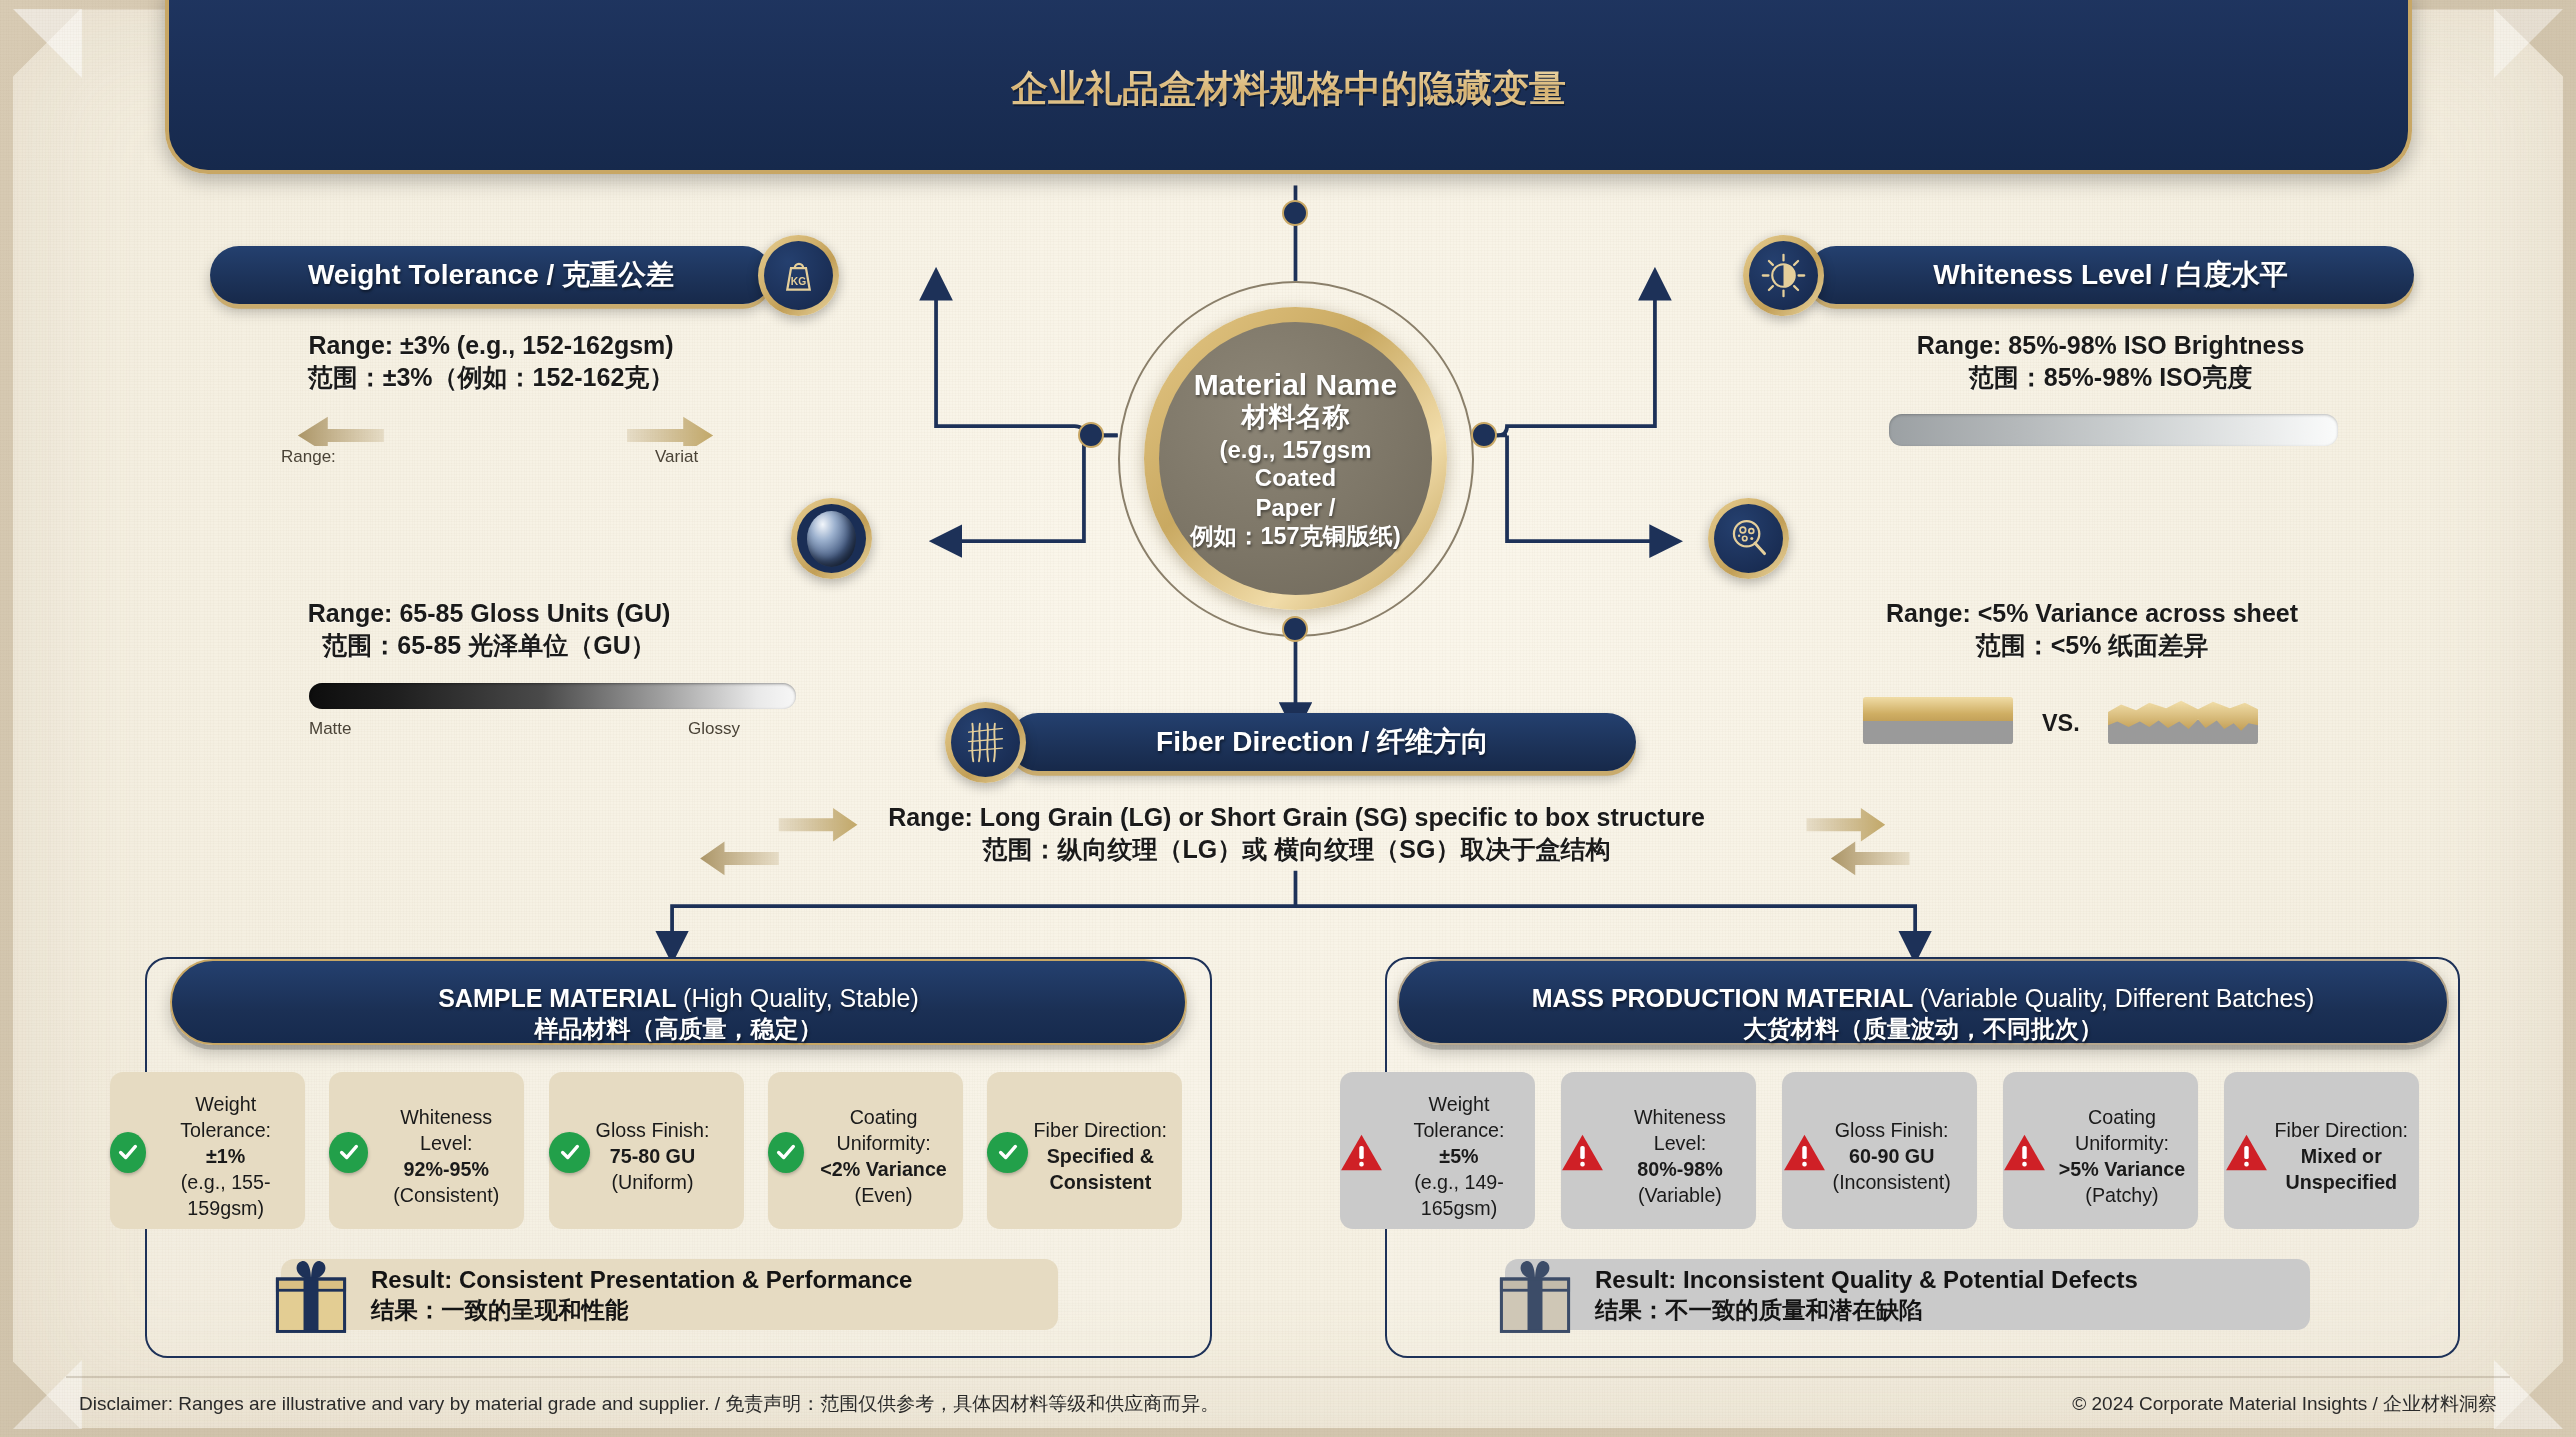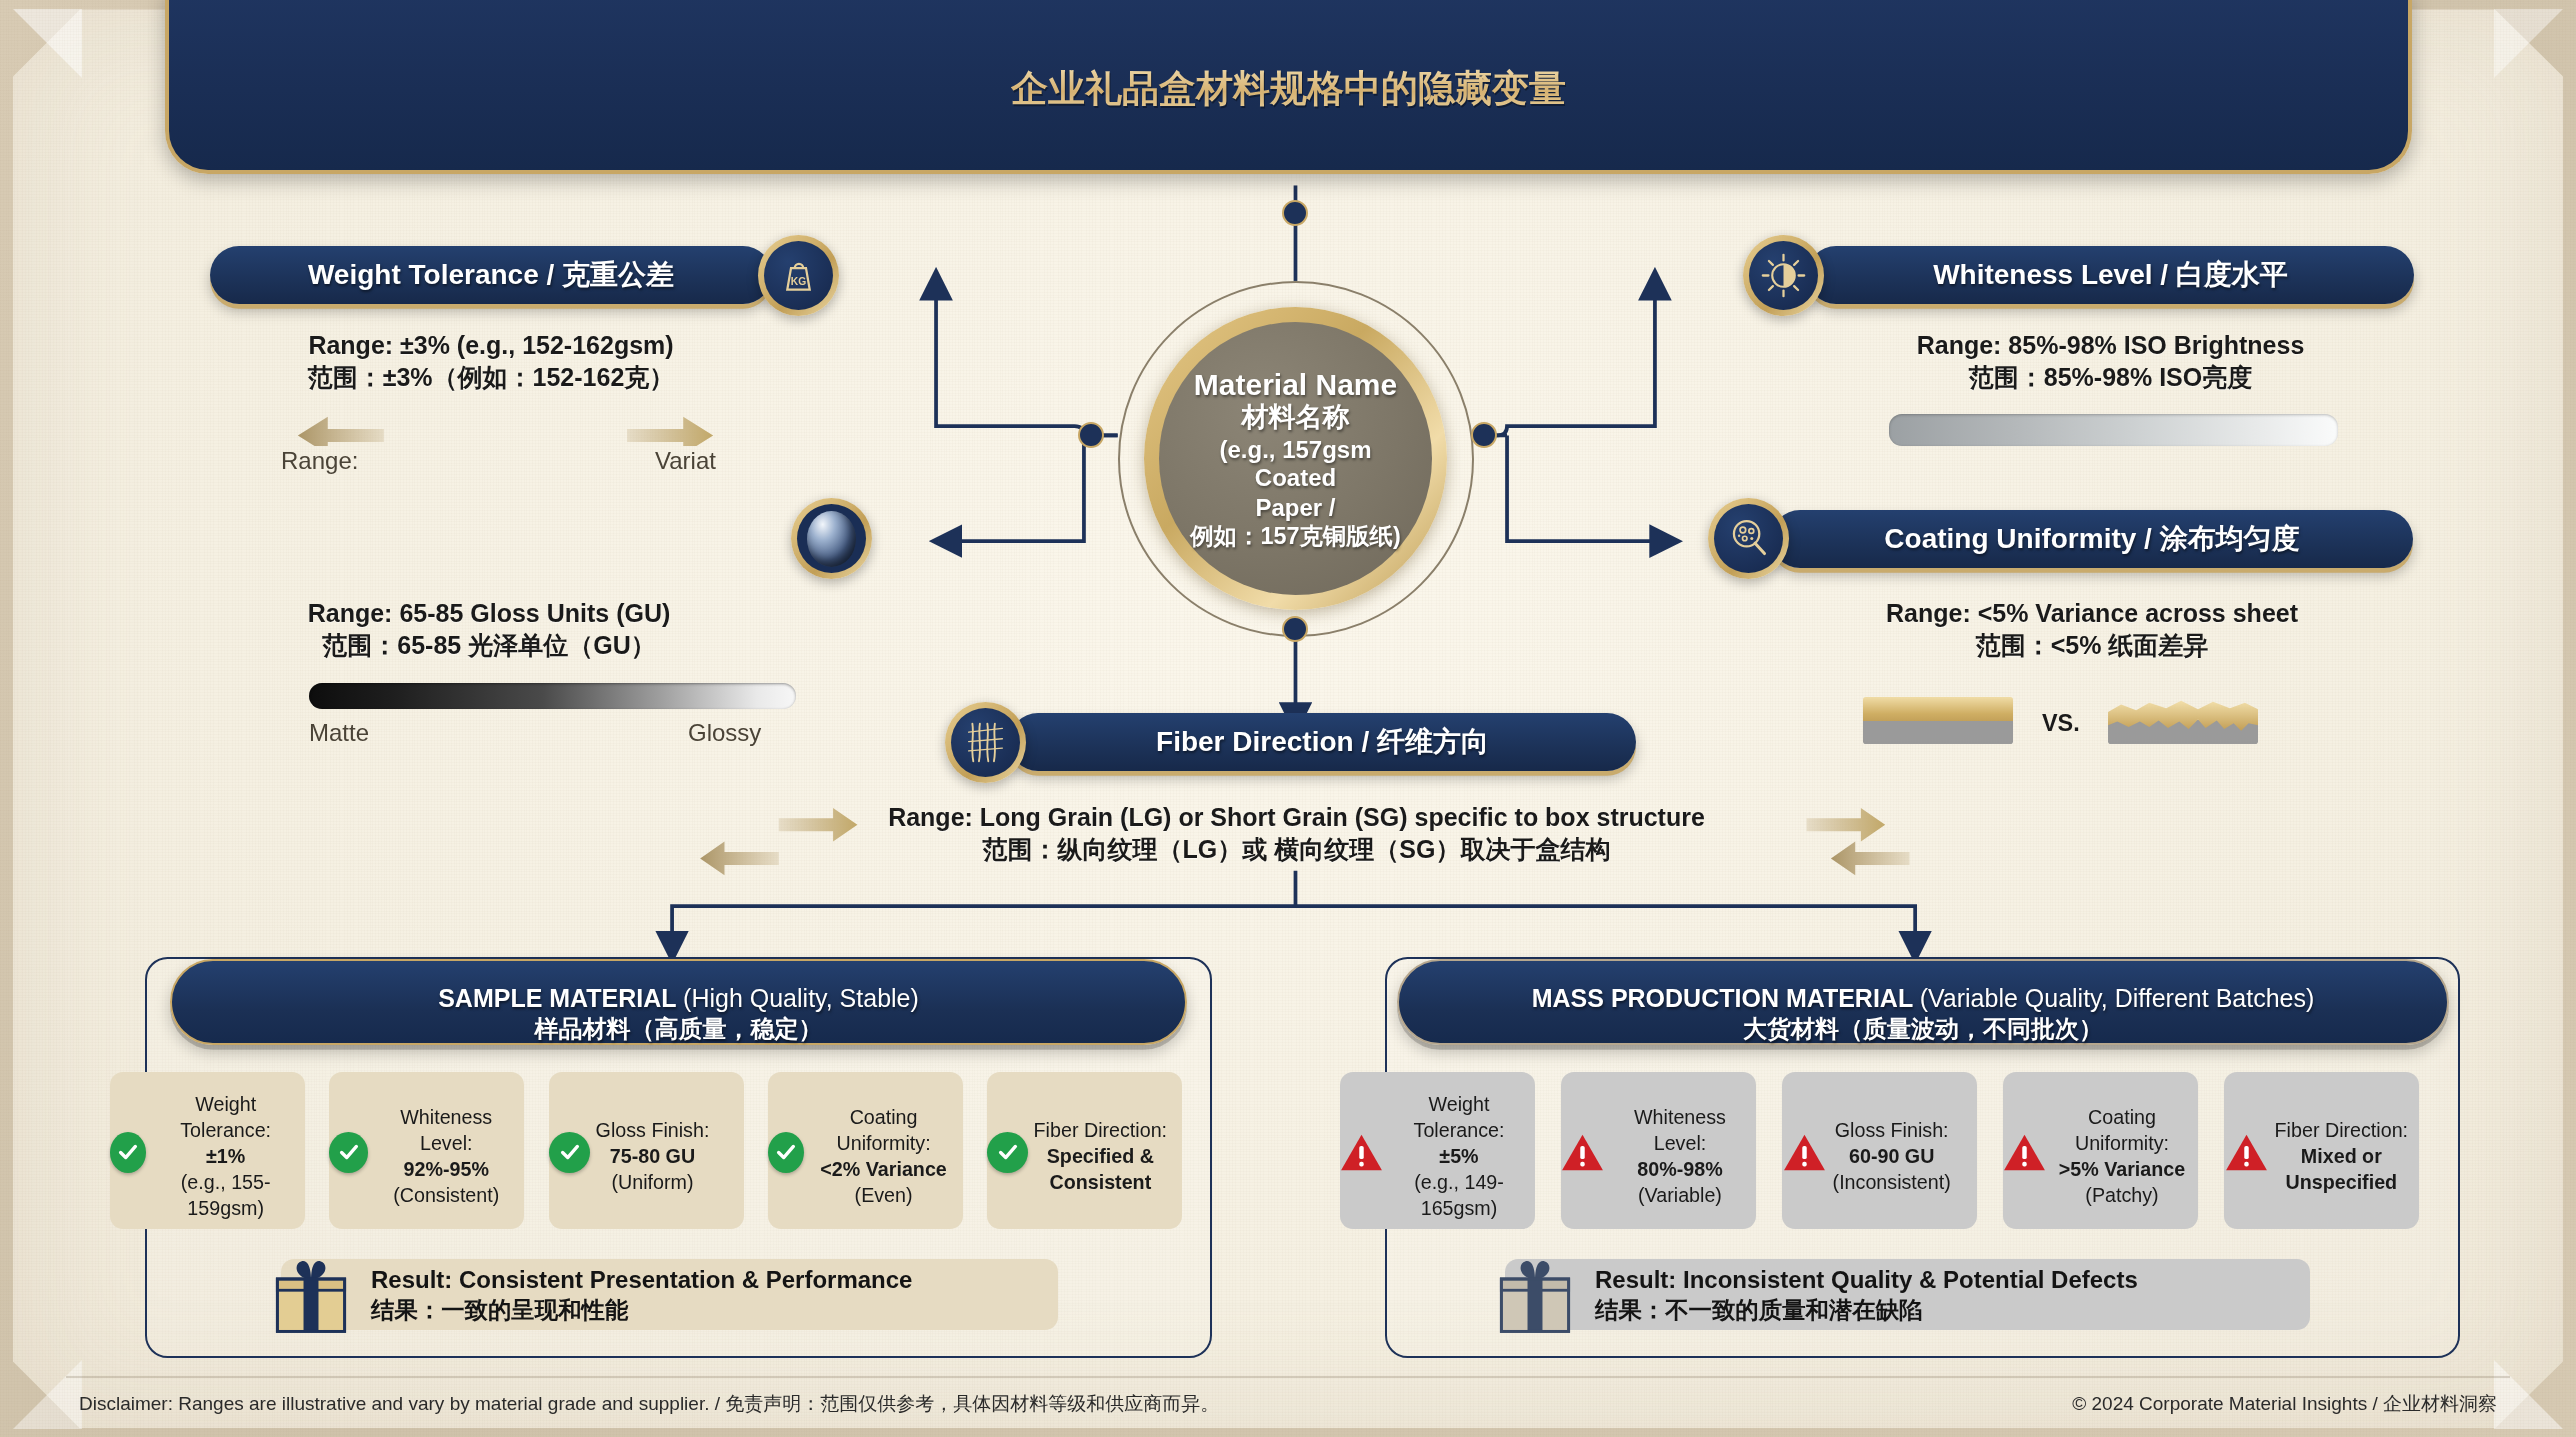--- a/index.html
+++ b/index.html
@@ -156,21 +156,21 @@
     position: absolute;
     text-align: center;
     font-size: 25px; font-weight: bold; color: #1a1a1a;
     line-height: 1.28;
     text-shadow: 0 0.9px 0 rgba(255,255,255,.5);
   }
 
   
   .strip { position: absolute; border-radius: 13px; height: 26px; }
   .strip-label {
-    position: absolute; font-size: 24px; color: #4a4337; font-weight: normal;
+    position: absolute; font-size: 17px; color: #4a4337; font-weight: normal;
   }
 
   
   .coat { position: absolute; width: 150px; height: 47px; border-radius: 2.8px; overflow:hidden; }
   .coat .base { position:absolute; left:0; right:0; bottom:0; height: 24px; background:#9a9a9a; }
 
   
   .panel {
     position: absolute;
     border-radius: 22.5px;
@@ -376,23 +376,20 @@
         <circle cx="23" cy="20" r="13.5" fill="none" stroke="#e5cf9b" stroke-width="2.4"></circle>
         <line x1="32" y1="30" x2="42" y2="41" stroke="#e5cf9b" stroke-width="3.2" stroke-linecap="round"></line>
         <circle cx="19" cy="16" r="3" fill="none" stroke="#e5cf9b" stroke-width="1.8"></circle>
         <circle cx="28" cy="17" r="2.6" fill="none" stroke="#e5cf9b" stroke-width="1.8"></circle>
         <circle cx="21" cy="25" r="2.4" fill="none" stroke="#e5cf9b" stroke-width="1.8"></circle>
         <circle cx="28.5" cy="25" r="1.6" fill="#e5cf9b"></circle>
         <circle cx="15" cy="22" r="1.3" fill="#e5cf9b"></circle>
       </svg>
     </div>
   </div>
-  <div class="pill" style="left:1771px; top:510px; width:642px;">
-    <span>Coating Uniformity / 涂布均匀度</span>
-  </div>
   <div class="desc" style="left:1771px; top:597px; width:642px;">
     <div>Range: &lt;5% Variance across sheet</div>
     <div>范围：&lt;5% 纸面差异</div>
   </div>
   <div class="coat" style="left:1863px; top:697px;">
     <div class="base"></div>
     <div style="position:absolute;left:0;right:0;top:0;height:24px;
        background:linear-gradient(180deg,#f0dca6,#cfae63 70%,#c3a159);"></div>
   </div>
   <div style="position:absolute; left:2042px; top:710px; font-size:23.4px; font-weight:bold; color:#1a1a1a;">VS.</div>

